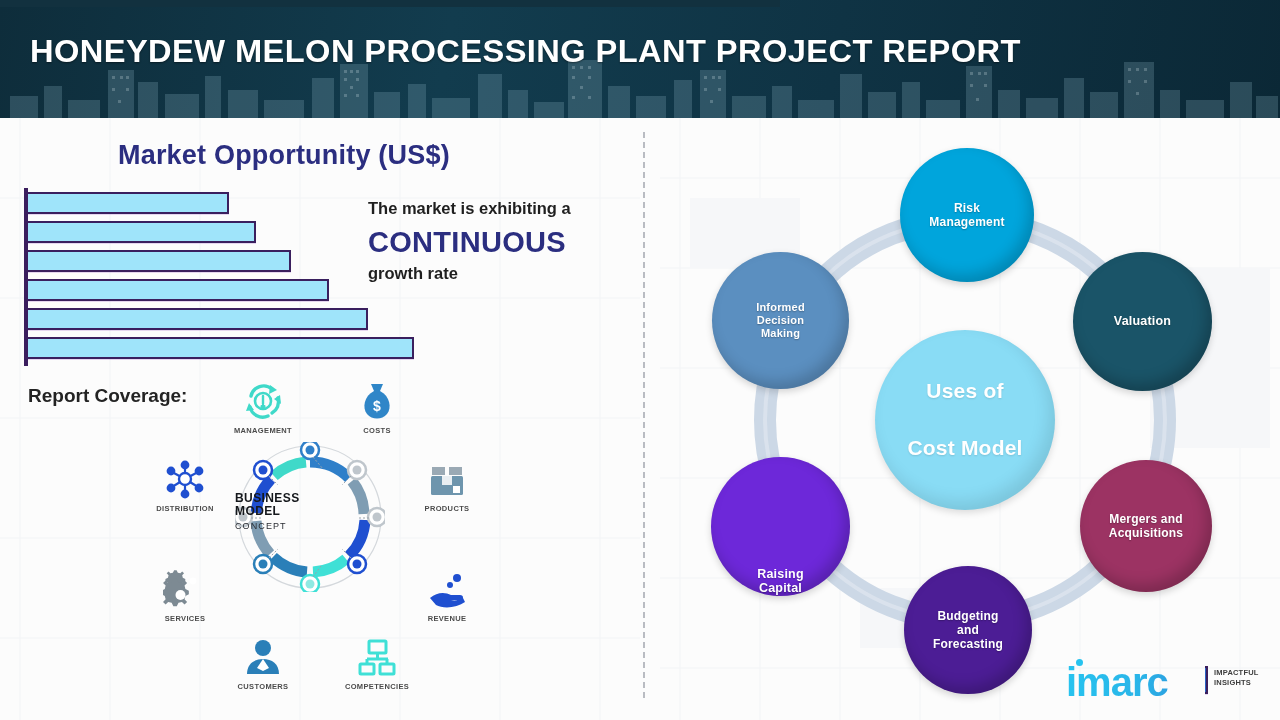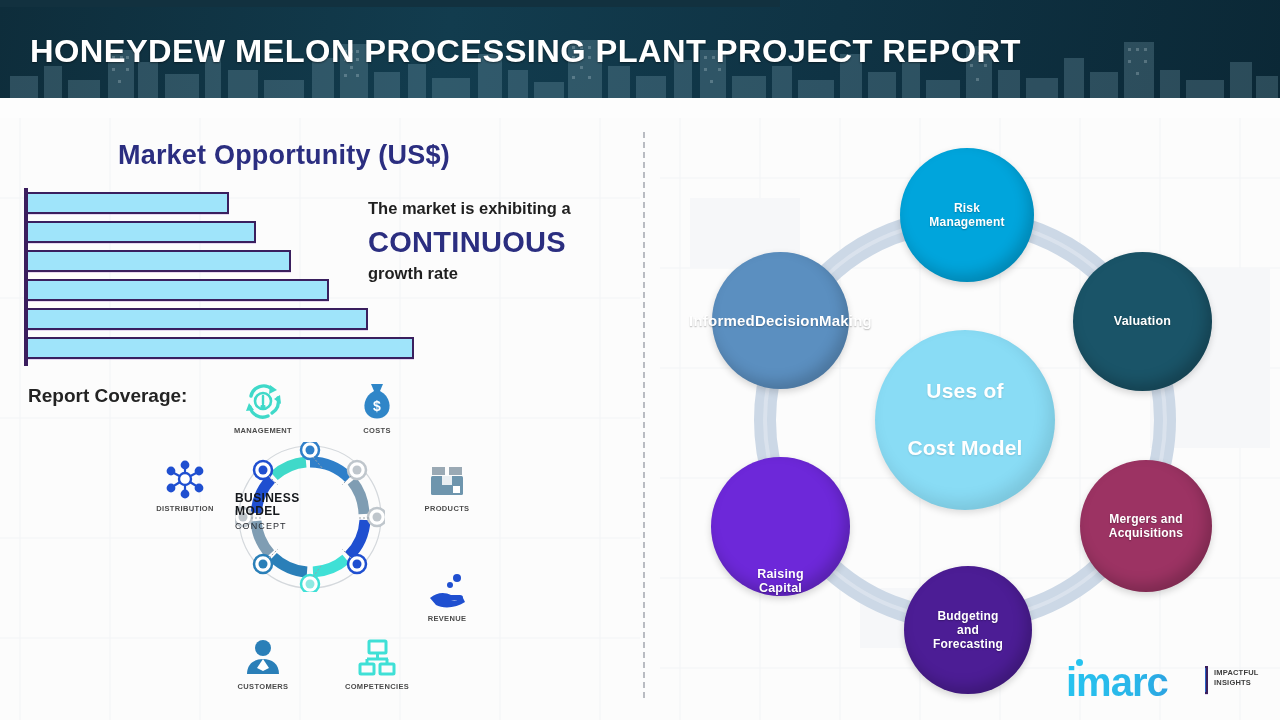--- a/index.html
+++ b/index.html
@@ -6,21 +6,21 @@
   html, body {
     width: 1280px; height: 720px;
     overflow: hidden;
     font-family: "Liberation Sans", sans-serif;
     background: #ffffff;
   }
   #stage { position: relative; width: 1280px; height: 720px; background: #fdfdfd; }
 
   
   .header {
-    position: absolute; left: 0; top: 0; width: 1280px; height: 98px;
+    position: absolute; left: 0; top: 0; width: 1280px; height: 118px;
     background: linear-gradient(100deg,#0e2d3b 0%, #123c4e 35%, #0f3344 65%, #0b2836 100%);
     overflow: hidden;
   }
   .header .topstrip {
     position:absolute; left:0; top:0; width:780px; height:7px;
     background:#12313f;
   }
   .skyline { position:absolute; left:0; bottom:0; width:1280px; height:62px; opacity:.55; }
   .header-title {
     position: absolute; left: 30px; top: 33px;
@@ -381,20 +381,35 @@
       <div class="ico">
         <svg width="40" height="40" viewBox="0 0 40 40">
           <circle cx="20" cy="10" r="8" fill="#2a7fb8"></circle>
           <path d="M4 36 C4 26 11 21 20 21 C29 21 36 26 36 36 Z" fill="#2a7fb8"></path>
           <path d="M20 21 L14 30 L20 33 L26 30 Z" fill="#ffffff"></path>
         </svg>
       </div>
       <div class="cap">CUSTOMERS</div>
     </div>
 
+    <div class="bm-item" style="left:0px; top:188px;">
+      <div class="ico">
+        <svg width="44" height="40" viewBox="0 0 44 40">
+          <g fill="#7d8a93">
+            <path d="M30 2 l2 4 4 1 3-3 3 3 -3 3 1 4 4 2 0 4 -4 2 -1 4 3 3 -3 3 -3-3 -4 1 -2 4 -4 0 -2-4 -4-1 -3 3 -3-3 3-3 -1-4 -4-2 0-4 4-2 1-4 -3-3 3-3 3 3 4-1 2-4z" transform="translate(-5,-1) scale(0.62)"></path>
+          </g>
+          <circle cx="30" cy="11" r="3.4" fill="#ffffff"></circle>
+          <g fill="#7d8a93">
+            <path d="M30 2 l2 4 4 1 3-3 3 3 -3 3 1 4 4 2 0 4 -4 2 -1 4 3 3 -3 3 -3-3 -4 1 -2 4 -4 0 -2-4 -4-1 -3 3 -3-3 3-3 -1-4 -4-2 0-4 4-2 1-4 -3-3 3-3 3 3 4-1 2-4z" transform="translate(-12,7) scale(0.86)"></path>
+          </g>
+          <circle cx="17.5" cy="25" r="5" fill="#ffffff"></circle>
+        </svg>
+      </div>
+      <div class="cap">SERVICES</div>
+    </div>
 
     <div class="bm-item" style="left:0px; top:78px;">
       <div class="ico">
         <svg width="42" height="40" viewBox="0 0 42 40">
           <g stroke="#1f4fd0" stroke-width="2.2">
             <path d="M21 19 L21 6 M21 19 L21 33 M21 19 L8 12 M21 19 L34 12 M21 19 L8 27 M21 19 L34 27"></path>
           </g>
           <g fill="#1f4fd0">
             <circle cx="21" cy="5" r="4.4"></circle>
               <circle cx="21" cy="34" r="4.4"></circle>
@@ -453,21 +468,21 @@
 
     <div class="node" style="left:51px; top:327px; width:139px; height:139px; background:#6d28d9;
                 box-shadow: inset -5px -7px 14px rgba(0,0,0,.20), 0 3px 7px rgba(0,0,0,.16);
                 font-size:12.5px; flex-direction:column;justify-content:flex-end;">
       <span>Raising</span>
       <span>Capital</span>
     </div>
 
     <div class="node" style="left:52px; top:122px; width:137px; height:137px; background:#5b8fc0;
                 box-shadow: inset -5px -7px 14px rgba(0,0,0,.18), 0 3px 7px rgba(0,0,0,.16);
-                font-size:15px; flex-direction:row;">
+                font-size:11px; flex-direction:column;">
       <span>Informed</span>
       <span>Decision</span>
       <span>Making</span>
     </div>
   </div>
 
   <div class="logo">
     <div class="dot"></div>
     <div class="word">imarc</div>
     <div class="bar"></div>

